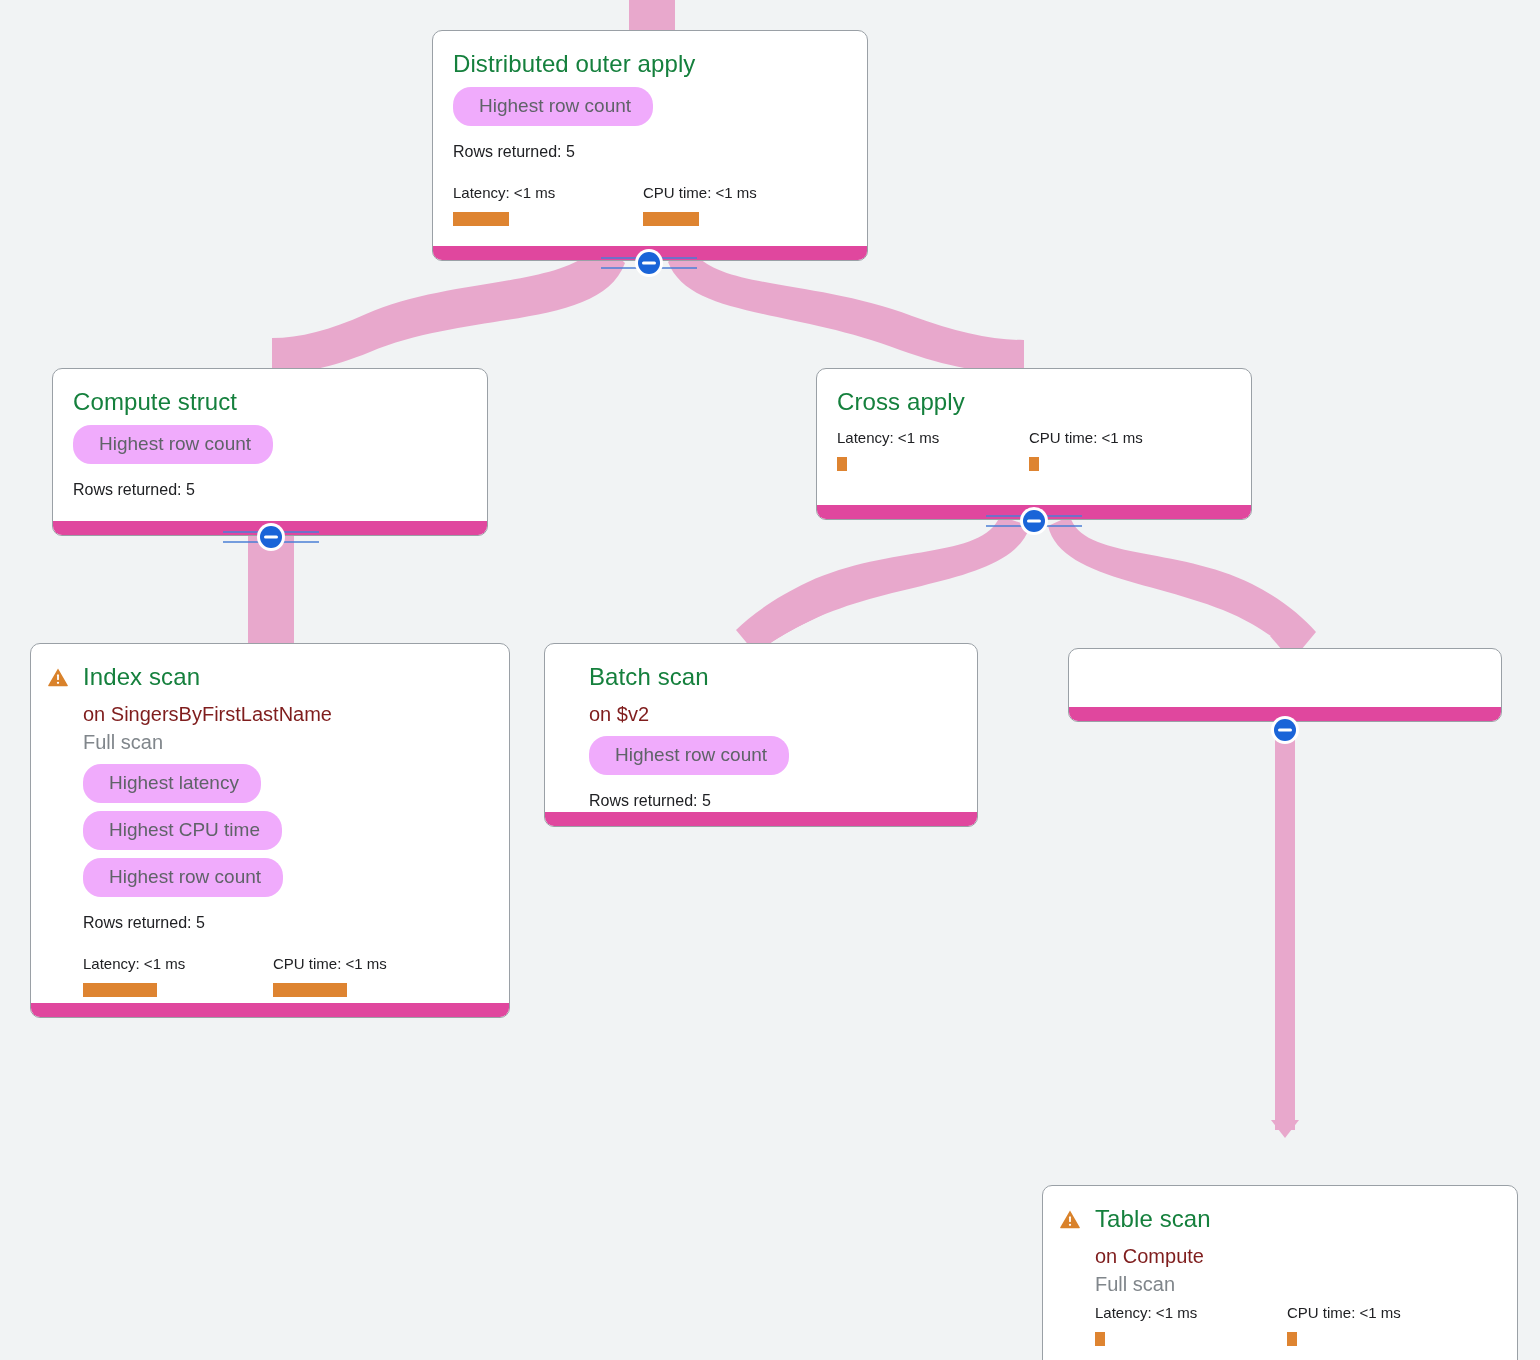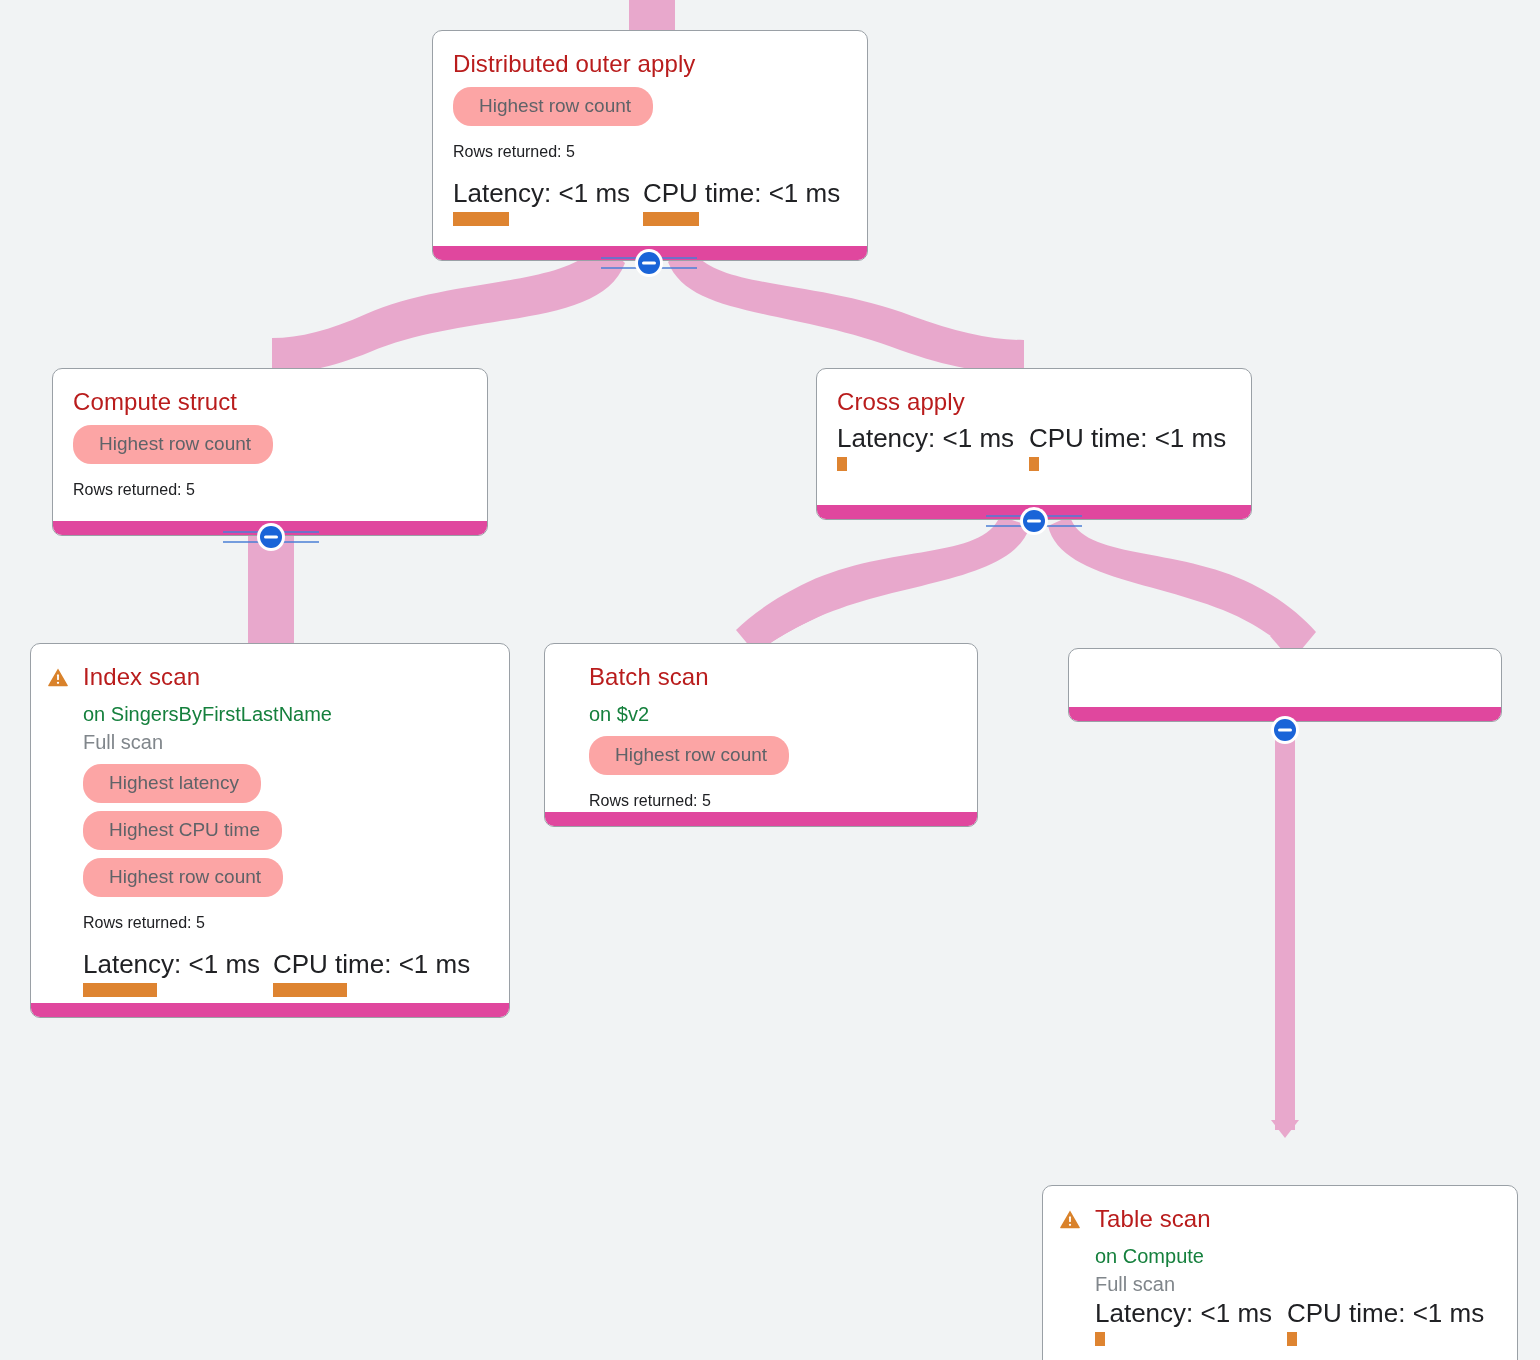--- a/index.html
+++ b/index.html
@@ -47,47 +47,47 @@
   .warn-icon {
     flex: 0 0 auto;
     width: 22px;
     height: 22px;
     margin-top: 4px;
     display: block;
   }
   .node-title {
     font-size: 24px;
     font-weight: 500;
-    color: #b91c1c;
+    color: #15803d;
     line-height: 30px;
     letter-spacing: 0.1px;
   }
   .indent {
     padding-left: 0;
   }
   .has-warn .indent {
     padding-left: 36px;
   }
   .subtitle {
     font-size: 20px;
-    color: #15803d;
+    color: #7f1d1d;
     line-height: 28px;
     margin-top: 8px;
   }
   .subnote {
     font-size: 20px;
     color: #80868b;
     line-height: 28px;
   }
   .chips {
     margin-top: 8px;
   }
   .chip {
     display: inline-block;
-    background: #fca5a5;
+    background: #f0abfc;
     color: #5f6368;
     font-size: 19px;
     line-height: 22px;
     border-radius: 18px;
     padding: 8px 22px 9px 26px;
     margin-bottom: 8px;
   }
   .rows {
     font-size: 16px;
     color: #202124;
@@ -95,21 +95,21 @@
     margin-top: 4px;
   }
   .metrics {
     display: flex;
     margin-top: 14px;
   }
   .metric {
     flex: 0 0 auto;
   }
   .metric-label {
-    font-size: 26px;
+    font-size: 15px;
     color: #202124;
     line-height: 26px;
     white-space: nowrap;
   }
   .metric-bar {
     height: 14px;
     background: #de8431;
     margin-top: 6px;
   }
   .footer-bar {

